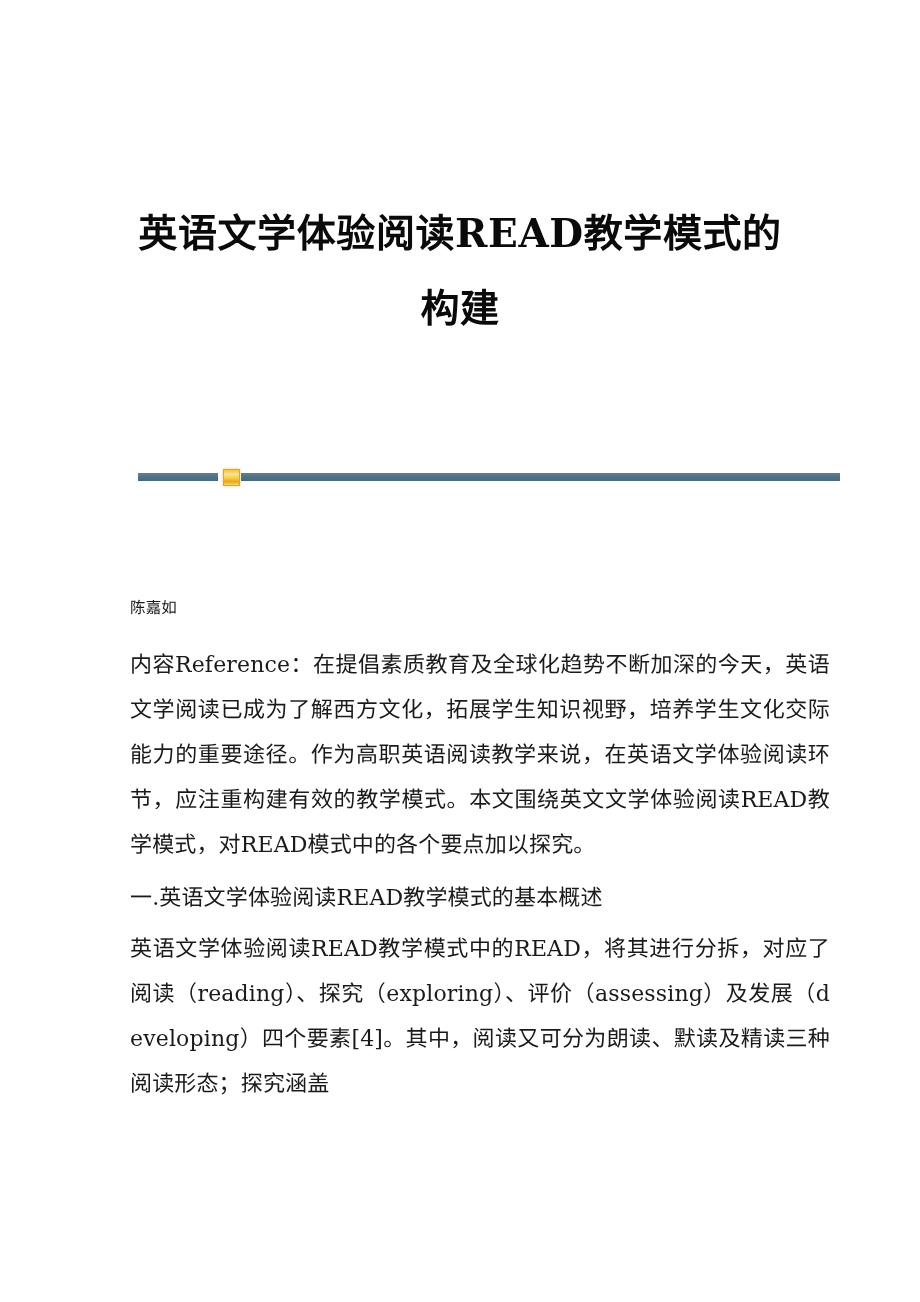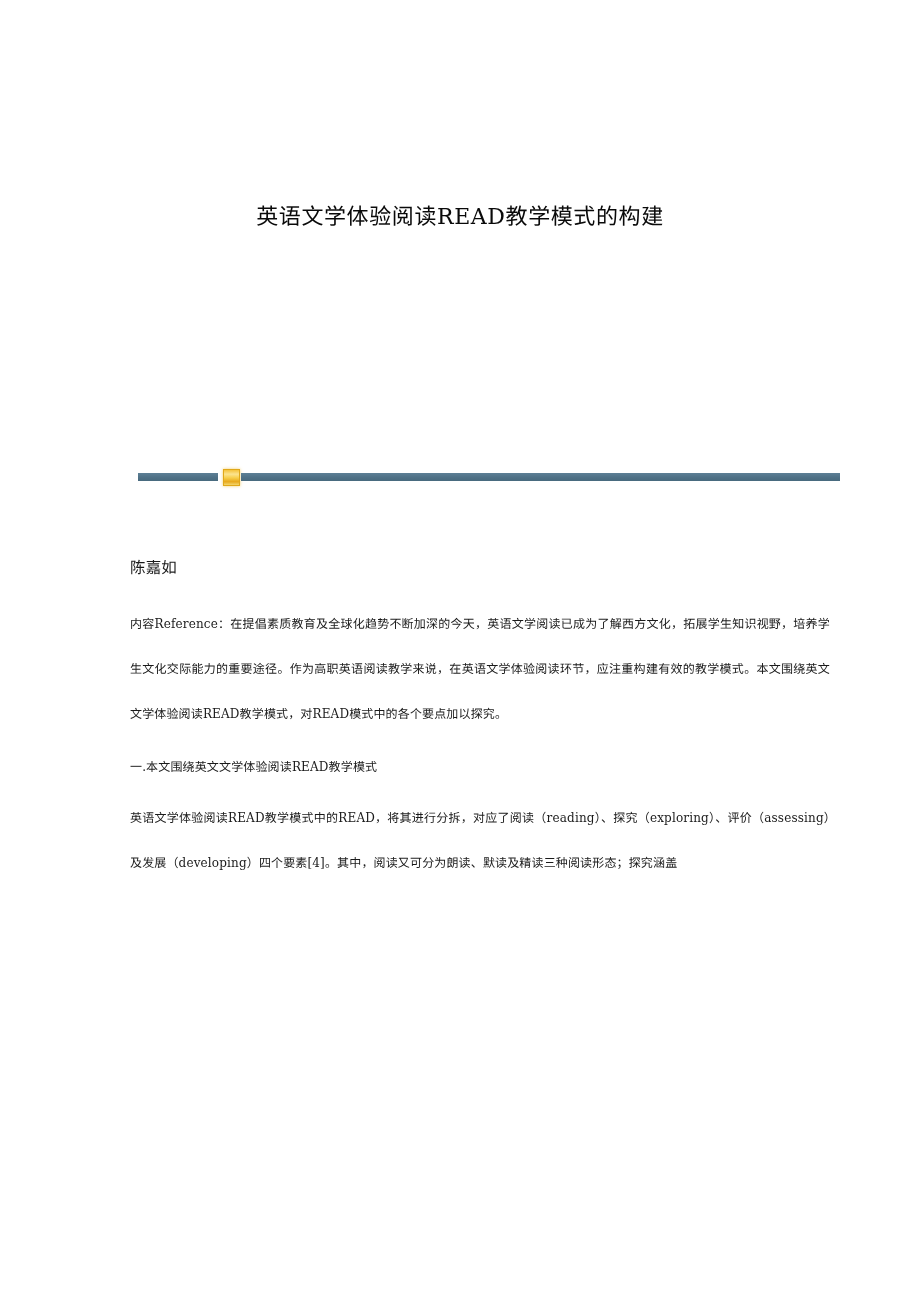--- a/index.html
+++ b/index.html
@@ -26,22 +26,22 @@
     position: absolute;
     left: 138px;
     top: 196px;
     width: 644px;
     text-align: center;
   }
 
   .doc-title {
     margin: 0;
     font-family: "DejaVu Serif", "Liberation Serif", serif;
-    font-size: 22px;
-    font-weight: 400;
+    font-size: 39px;
+    font-weight: 700;
     line-height: 1.92;
     letter-spacing: 0.6px;
     color: #0a0a0a;
     word-break: break-all;
   }
 
   
   .divider-wrap {
     position: absolute;
     left: 138px;
@@ -83,28 +83,28 @@
                 #e8a81b 78%,
                 #f3d66b 100%);
     border: 1px solid #e0a818;
     box-shadow: 0 0 3px rgba(240, 190, 60, 0.75);
   }
 
   
   .body-block {
     position: absolute;
     left: 130px;
-    top: 548px;
+    top: 588px;
     width: 700px;
   }
 
   .para {
     margin: 0 0 6px 0;
     font-family: "DejaVu Serif", "Liberation Serif", serif;
-    font-size: 12px;
+    font-size: 22px;
     line-height: 45px;
     color: #1a1a1a;
     text-align: justify;
     word-break: break-all;
     letter-spacing: 0.15px;
   }
 
   .para-author {
     font-size: 15.5px;
     line-height: 40px;
@@ -134,19 +134,19 @@
     <div class="divider-bar-right"></div>
   </div>
 
   <div class="body-block">
 
     <p class="para para-author">陈嘉如</p>
 
     <p class="para para-abstract">内容Reference：在提倡素质教育及全球化趋势不断加深的今天，英语文学阅读已成为了解西方文化，拓展学生知识视野，培养学生文化交际能力的重要途径。作为高职英语阅读教学来说，在英语文学体验阅读环节，应注重构建有效的教学模式。本文围绕英文文学体验阅读READ教学模式，对READ模式中的各个要点加以探究。</p>
 
 
-    <p class="para para-heading">一.本文围绕英文文学体验阅读READ教学模式</p>
+    <p class="para para-heading">一.英语文学体验阅读READ教学模式的基本概述</p>
 
     <p class="para para-section-body">英语文学体验阅读READ教学模式中的READ，将其进行分拆，对应了阅读（reading）、探究（exploring）、评价（assessing）及发展（developing）四个要素[4]。其中，阅读又可分为朗读、默读及精读三种阅读形态；探究涵盖</p>
 
   </div>
 
 </div>
 
 </body></html>

